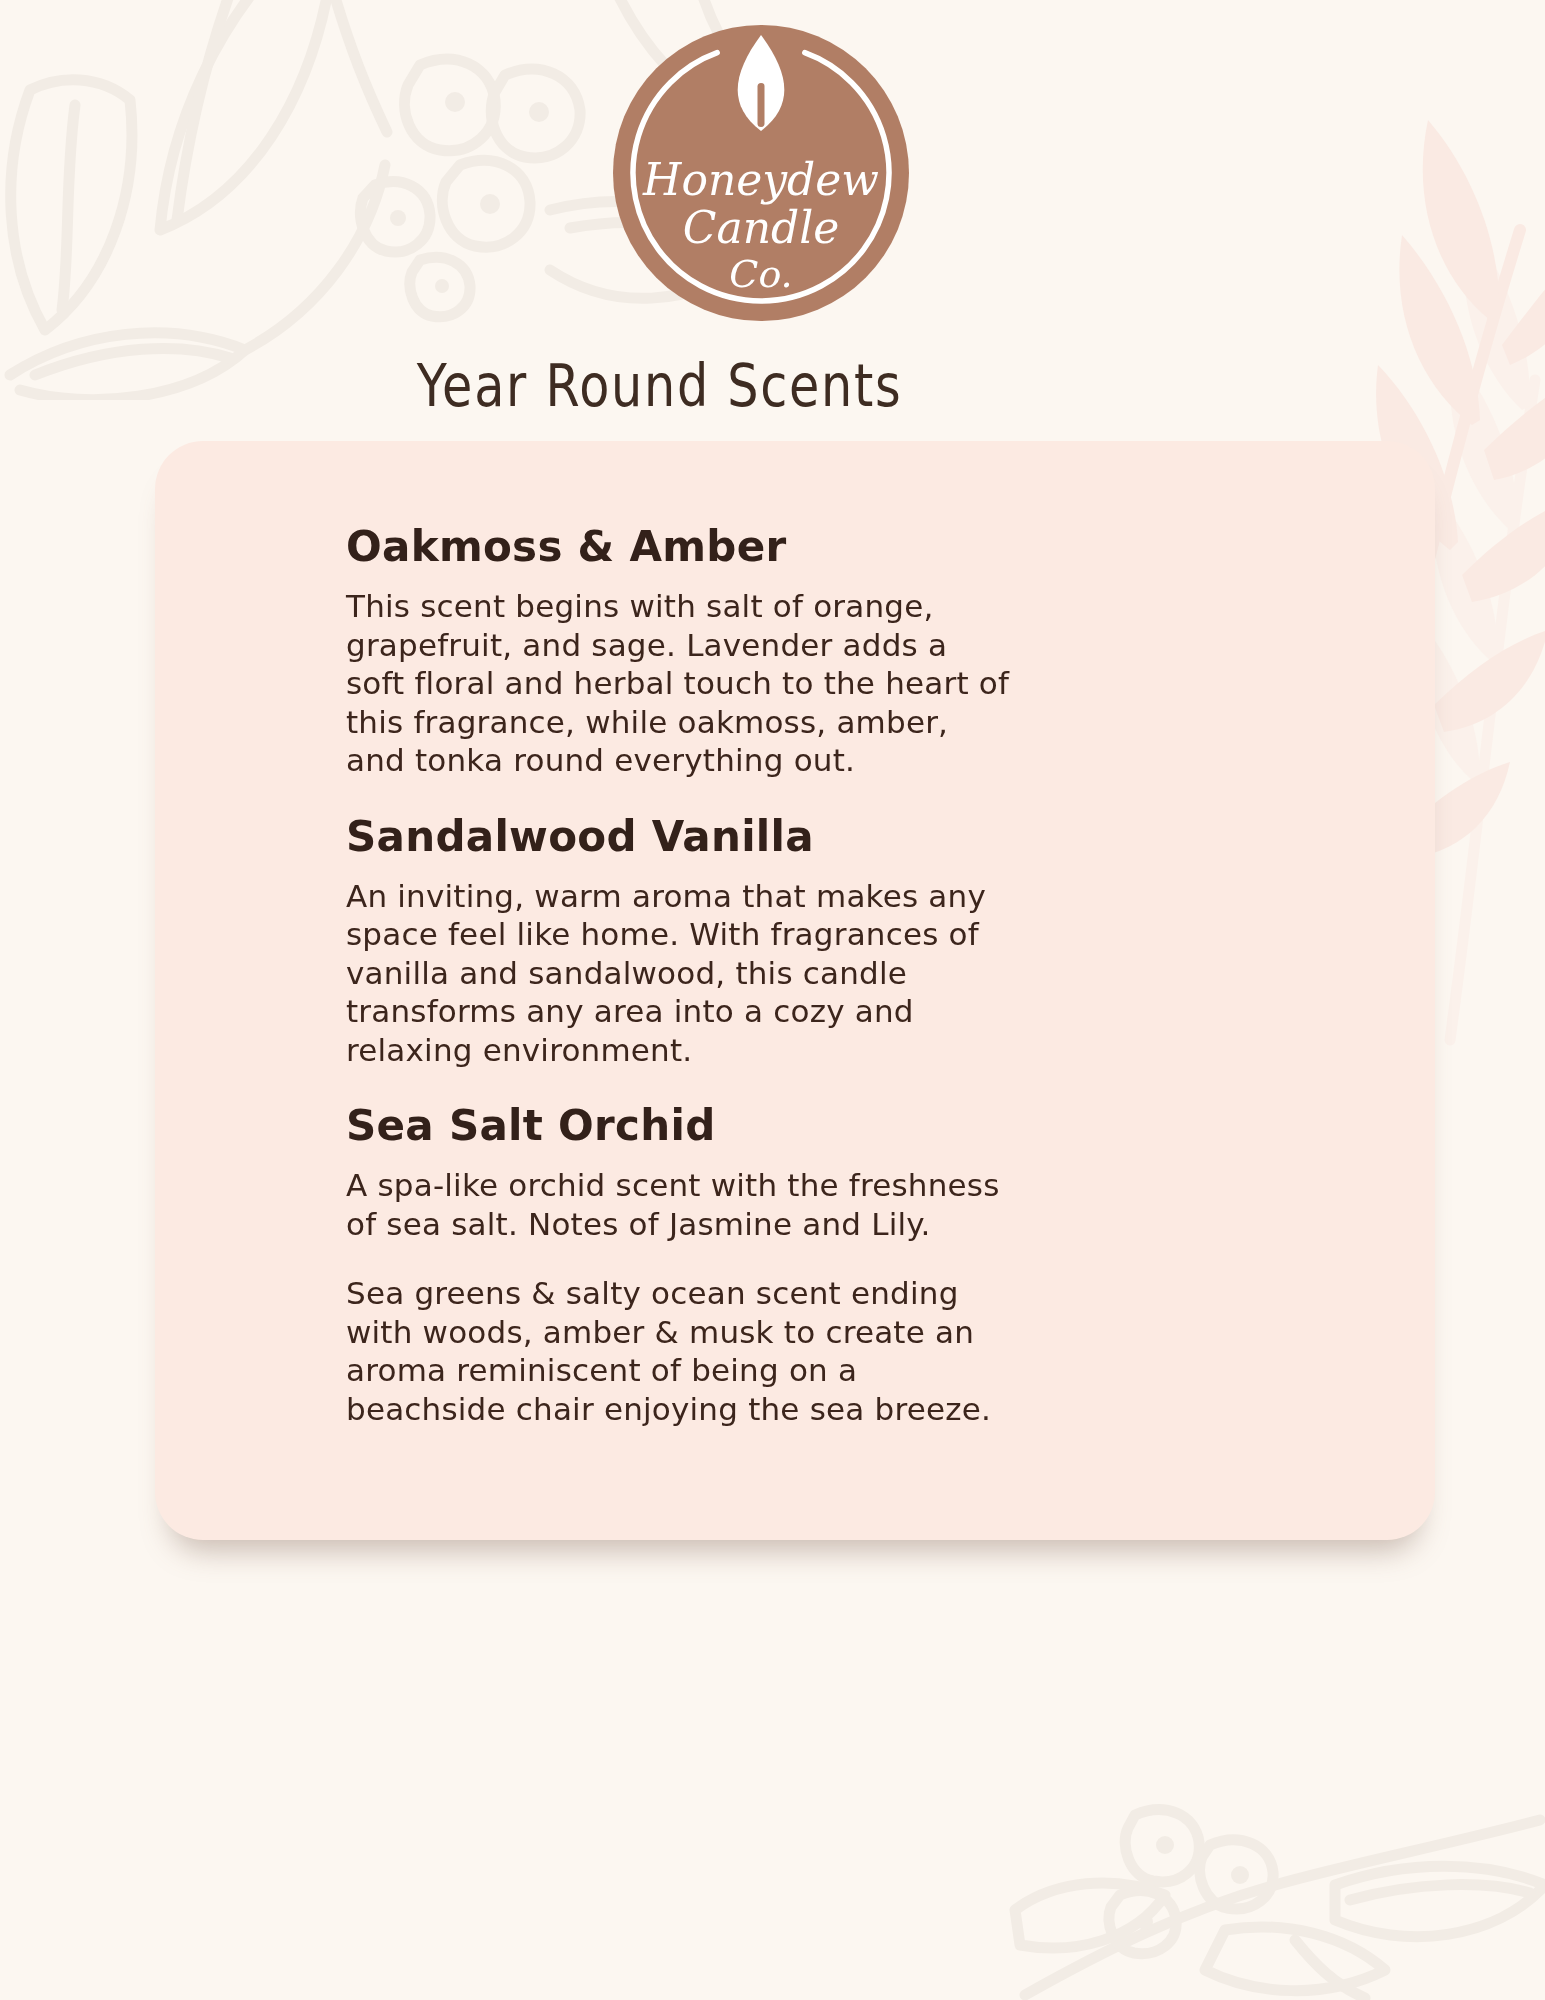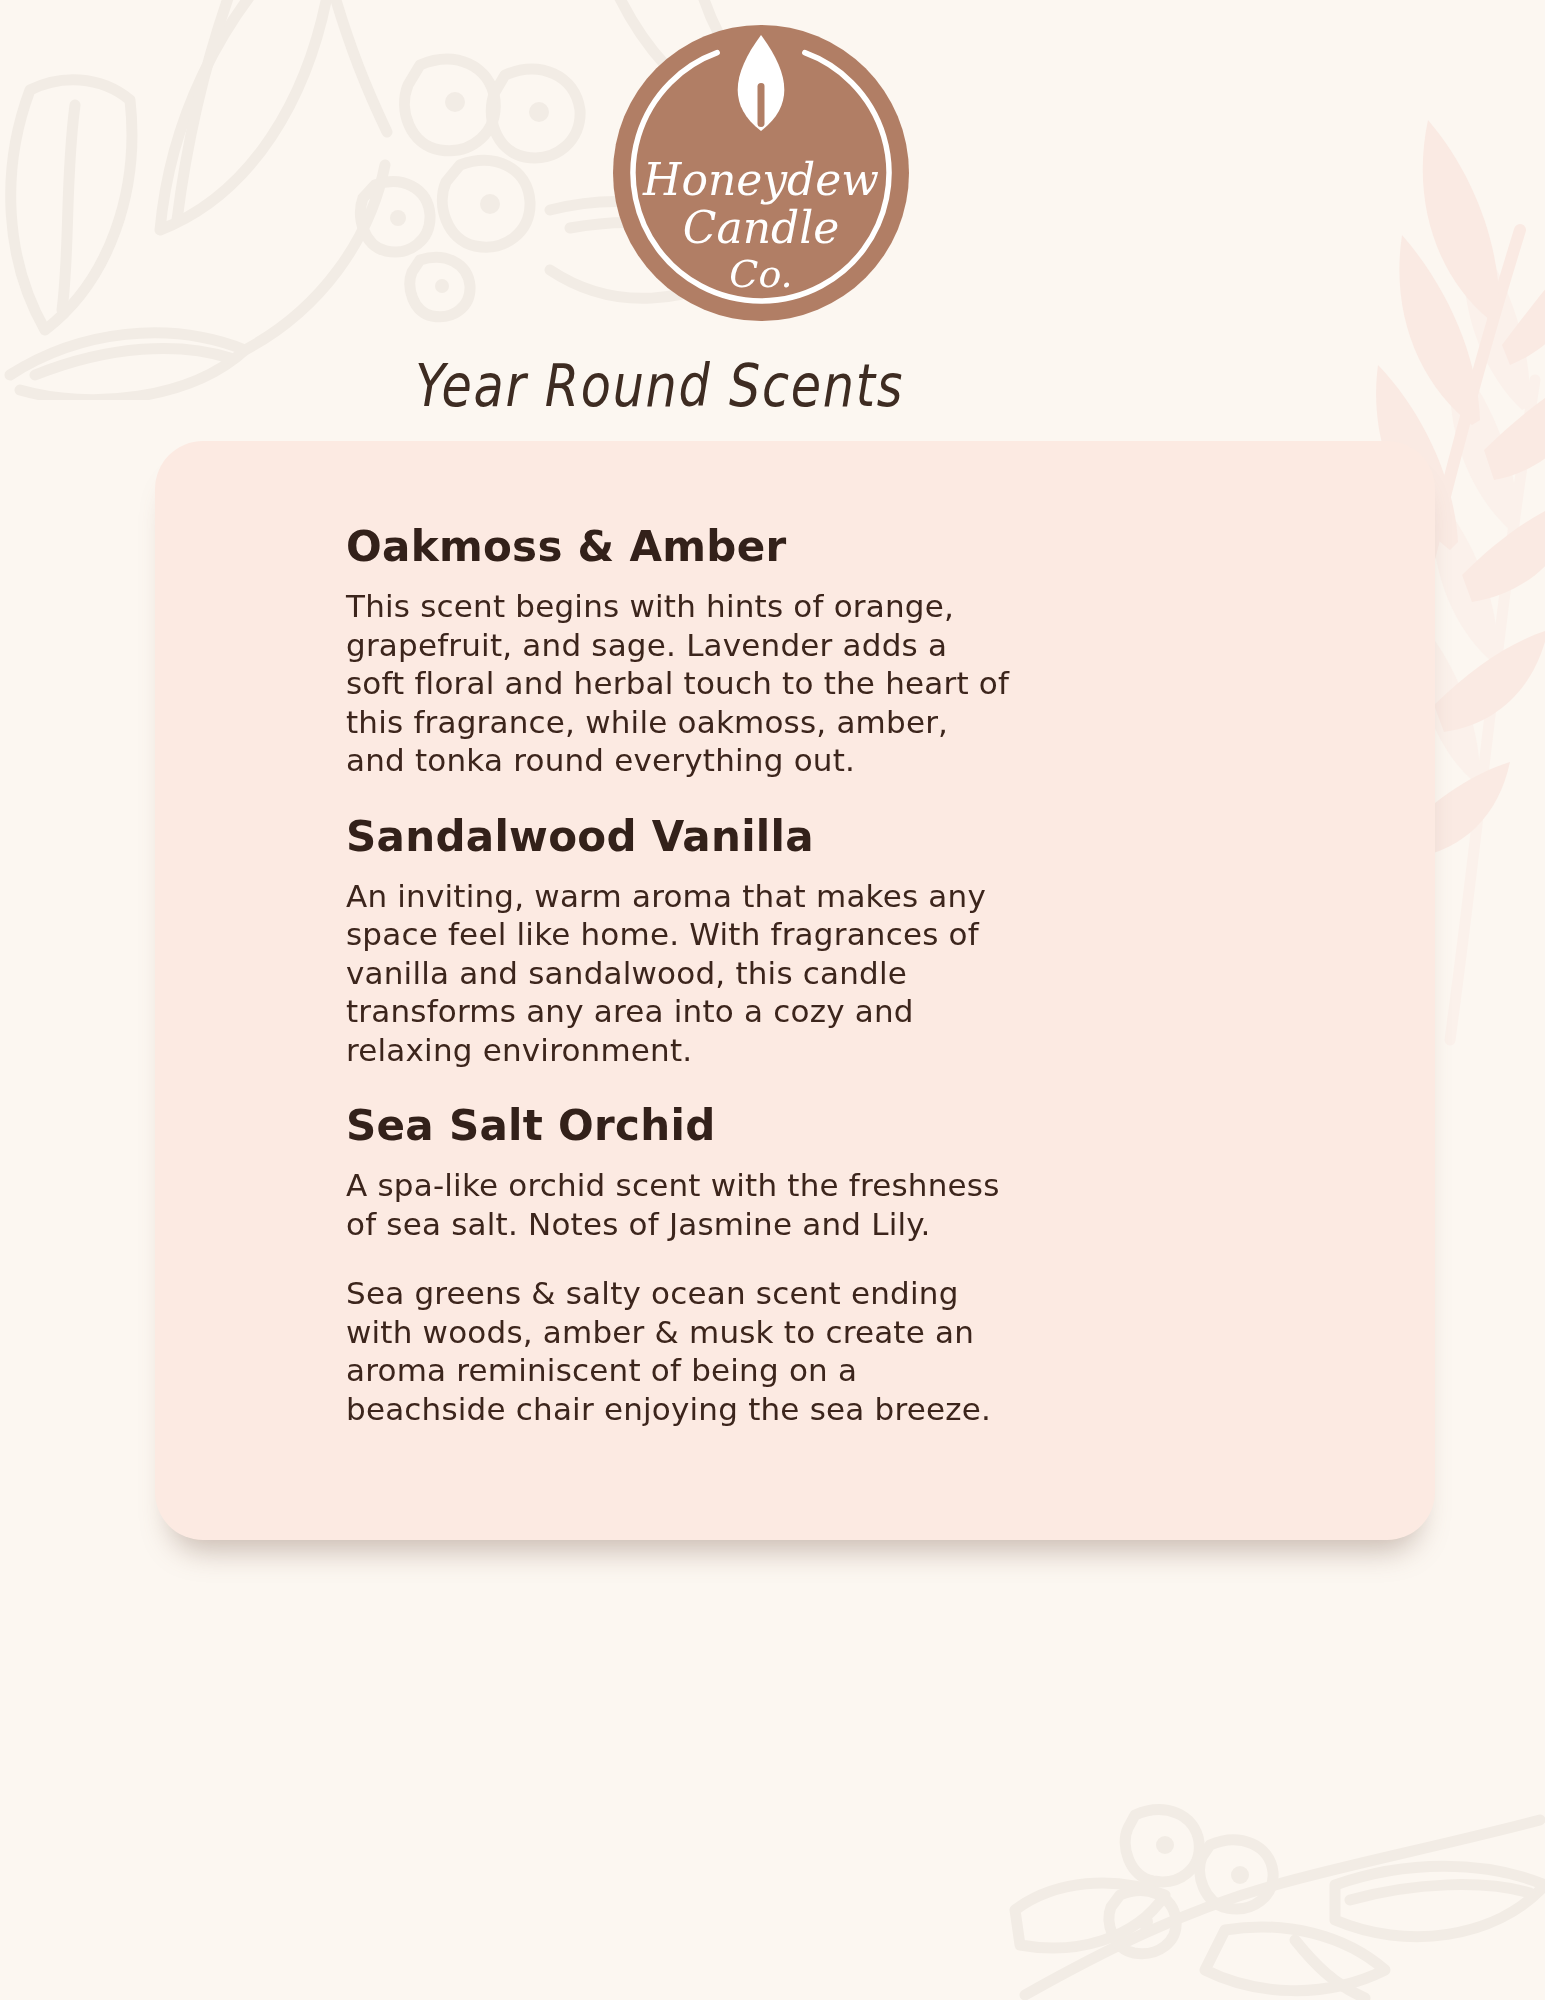--- a/index.html
+++ b/index.html
@@ -30,21 +30,20 @@
 
   .logo{position:absolute;left:613px;top:25px;width:296px;height:296px;}
   .logo-script{
     font-family:"DejaVu Serif","Liberation Serif",serif;
     font-style:italic;fill:#FFFFFF;
   }
 
   .page-title-wrap{
     position:absolute;left:0;top:351px;width:1320px;
     text-align:center;
-    font-style:italic;
   }
   .page-title{
     display:inline-block;
     font-size:58px;line-height:70px;
     font-weight:400;
     letter-spacing:2px;
     color:var(--title-text);
     transform:scaleX(0.85);
     transform-origin:center;
     white-space:nowrap;
@@ -156,21 +155,21 @@
 </svg>
 
 <div class="page-title-wrap">
   <div class="page-title">Year Round Scents</div>
 </div>
 
 <div class="scent-card">
 
   <section>
     <h2 class="scent-name">Oakmoss &amp; Amber</h2>
-    <p class="scent-desc">This scent begins with hints of orange,
+    <p class="scent-desc">This scent begins with salt of orange,
 grapefruit, and sage. Lavender adds a
 soft floral and herbal touch to the heart of
 this fragrance, while oakmoss, amber,
 and tonka round everything out.</p>
   </section>
 
   <section>
     <h2 class="scent-name">Sandalwood Vanilla</h2>
     <p class="scent-desc">An inviting, warm aroma that makes any
 space feel like home. With fragrances of

